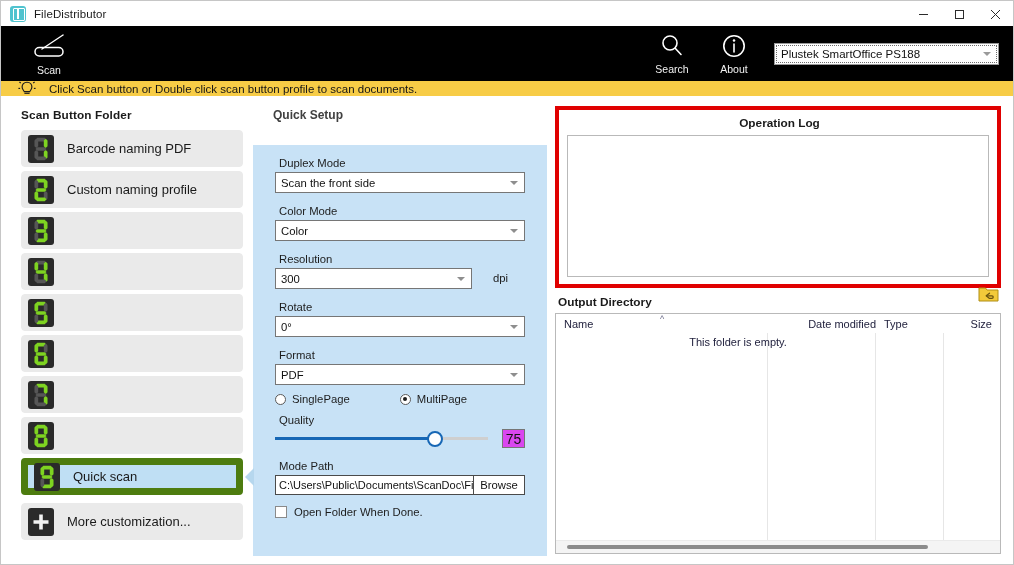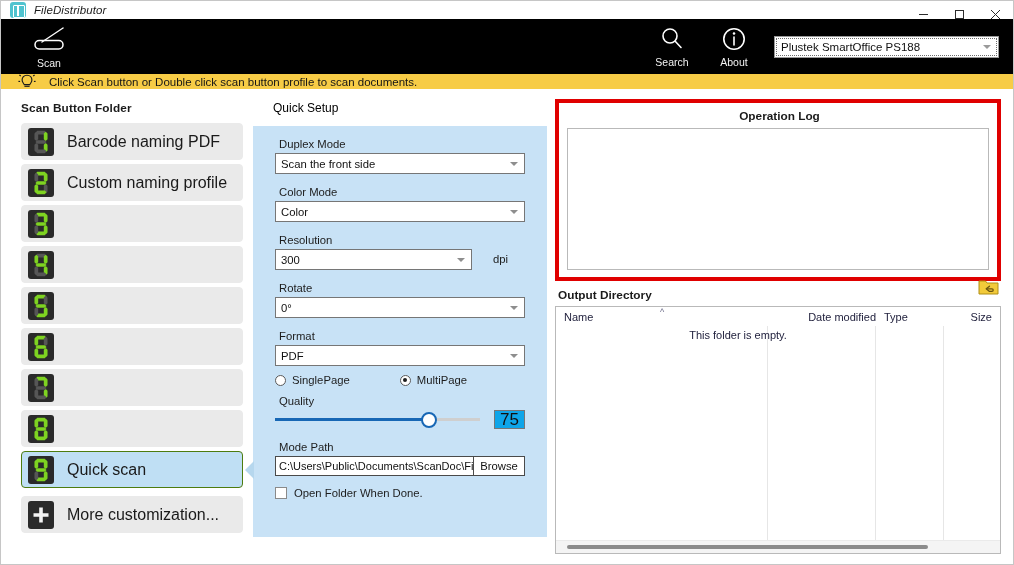--- a/index.html
+++ b/index.html
@@ -13,27 +13,26 @@
     position: relative;
     width: 1014px; height: 565px;
     background: #ffffff;
     border: 1px solid #c6c6c6;
     display: flex;
     flex-direction: column;
   }
 
   
   .titlebar {
-    height: 18px;
+    height: 25px;
     background: #ffffff;
     display: flex;
     align-items: center;
     flex: none;
     position: relative;
-    font-style: italic;
   }
   .app-icon {
     width: 16px; height: 16px;
     margin-left: 9px; margin-right: 8px;
     border-radius: 3px;
     background: #4fc3cf;
     position: relative;
     flex: none;
   }
   .app-icon::before {
@@ -159,24 +158,24 @@
   .profile-row {
     height: 37px;
     background: #eaeaea;
     border-radius: 4px;
     border: 1px solid #eaeaea;
     display: flex; align-items: center;
     padding-left: 6px;
   }
   .profile-row.selected {
     background: #bfdff4;
-    border: 1px solid #4d7c0f;
+    border: 7px solid #4d7c0f;
   }
   .profile-row .plabel {
-    font-size: 16px;
+    font-size: 13px;
     color: #1a1a1a;
     margin-left: 13px;
   }
   .seg-badge {
     width: 26px; height: 28px;
     background: #2a2a2a;
     border-radius: 3px;
     flex: none;
     position: relative;
   }
@@ -199,24 +198,24 @@
   }
 
   
   .col-setup {
     width: 294px;
     flex: none;
     padding-top: 12px;
   }
   .setup-title {
     font-size: 12px;
-    font-weight: normal;
-    color: #000000;
+    font-weight: bold;
+    color: #404040;
     padding-left: 20px;
-    margin-bottom: 11px;
+    margin-bottom: 23px;
   }
   .setup-panel {
     background: #c8e2f6;
     height: 411px;
     padding: 12px 22px 0 22px;
   }
   .field-label {
     font-size: 11.3px;
     color: #1d1d1d;
     margin-bottom: 3px;
@@ -293,24 +292,24 @@
   .slider-thumb {
     position: absolute;
     top: 50%;
     width: 16px; height: 16px;
     border-radius: 50%;
     background: #ffffff;
     border: 2px solid #1767b5;
     transform: translate(-50%, -50%);
   }
   .qval {
-    width: 31px; height: 19px;
-    background: #0ea5e9;
+    width: 23px; height: 19px;
+    background: #d946ef;
     border: 1px solid #767676;
-    font-size: 17px;
+    font-size: 14px;
     color: #111;
     display: flex; align-items: center; justify-content: center;
     flex: none;
   }
   .path-row { display: flex; margin-bottom: 11px; }
   .path-input {
     flex: 1;
     height: 20px;
     background: #ffffff;
     border: 1px solid #4a4a4a;

